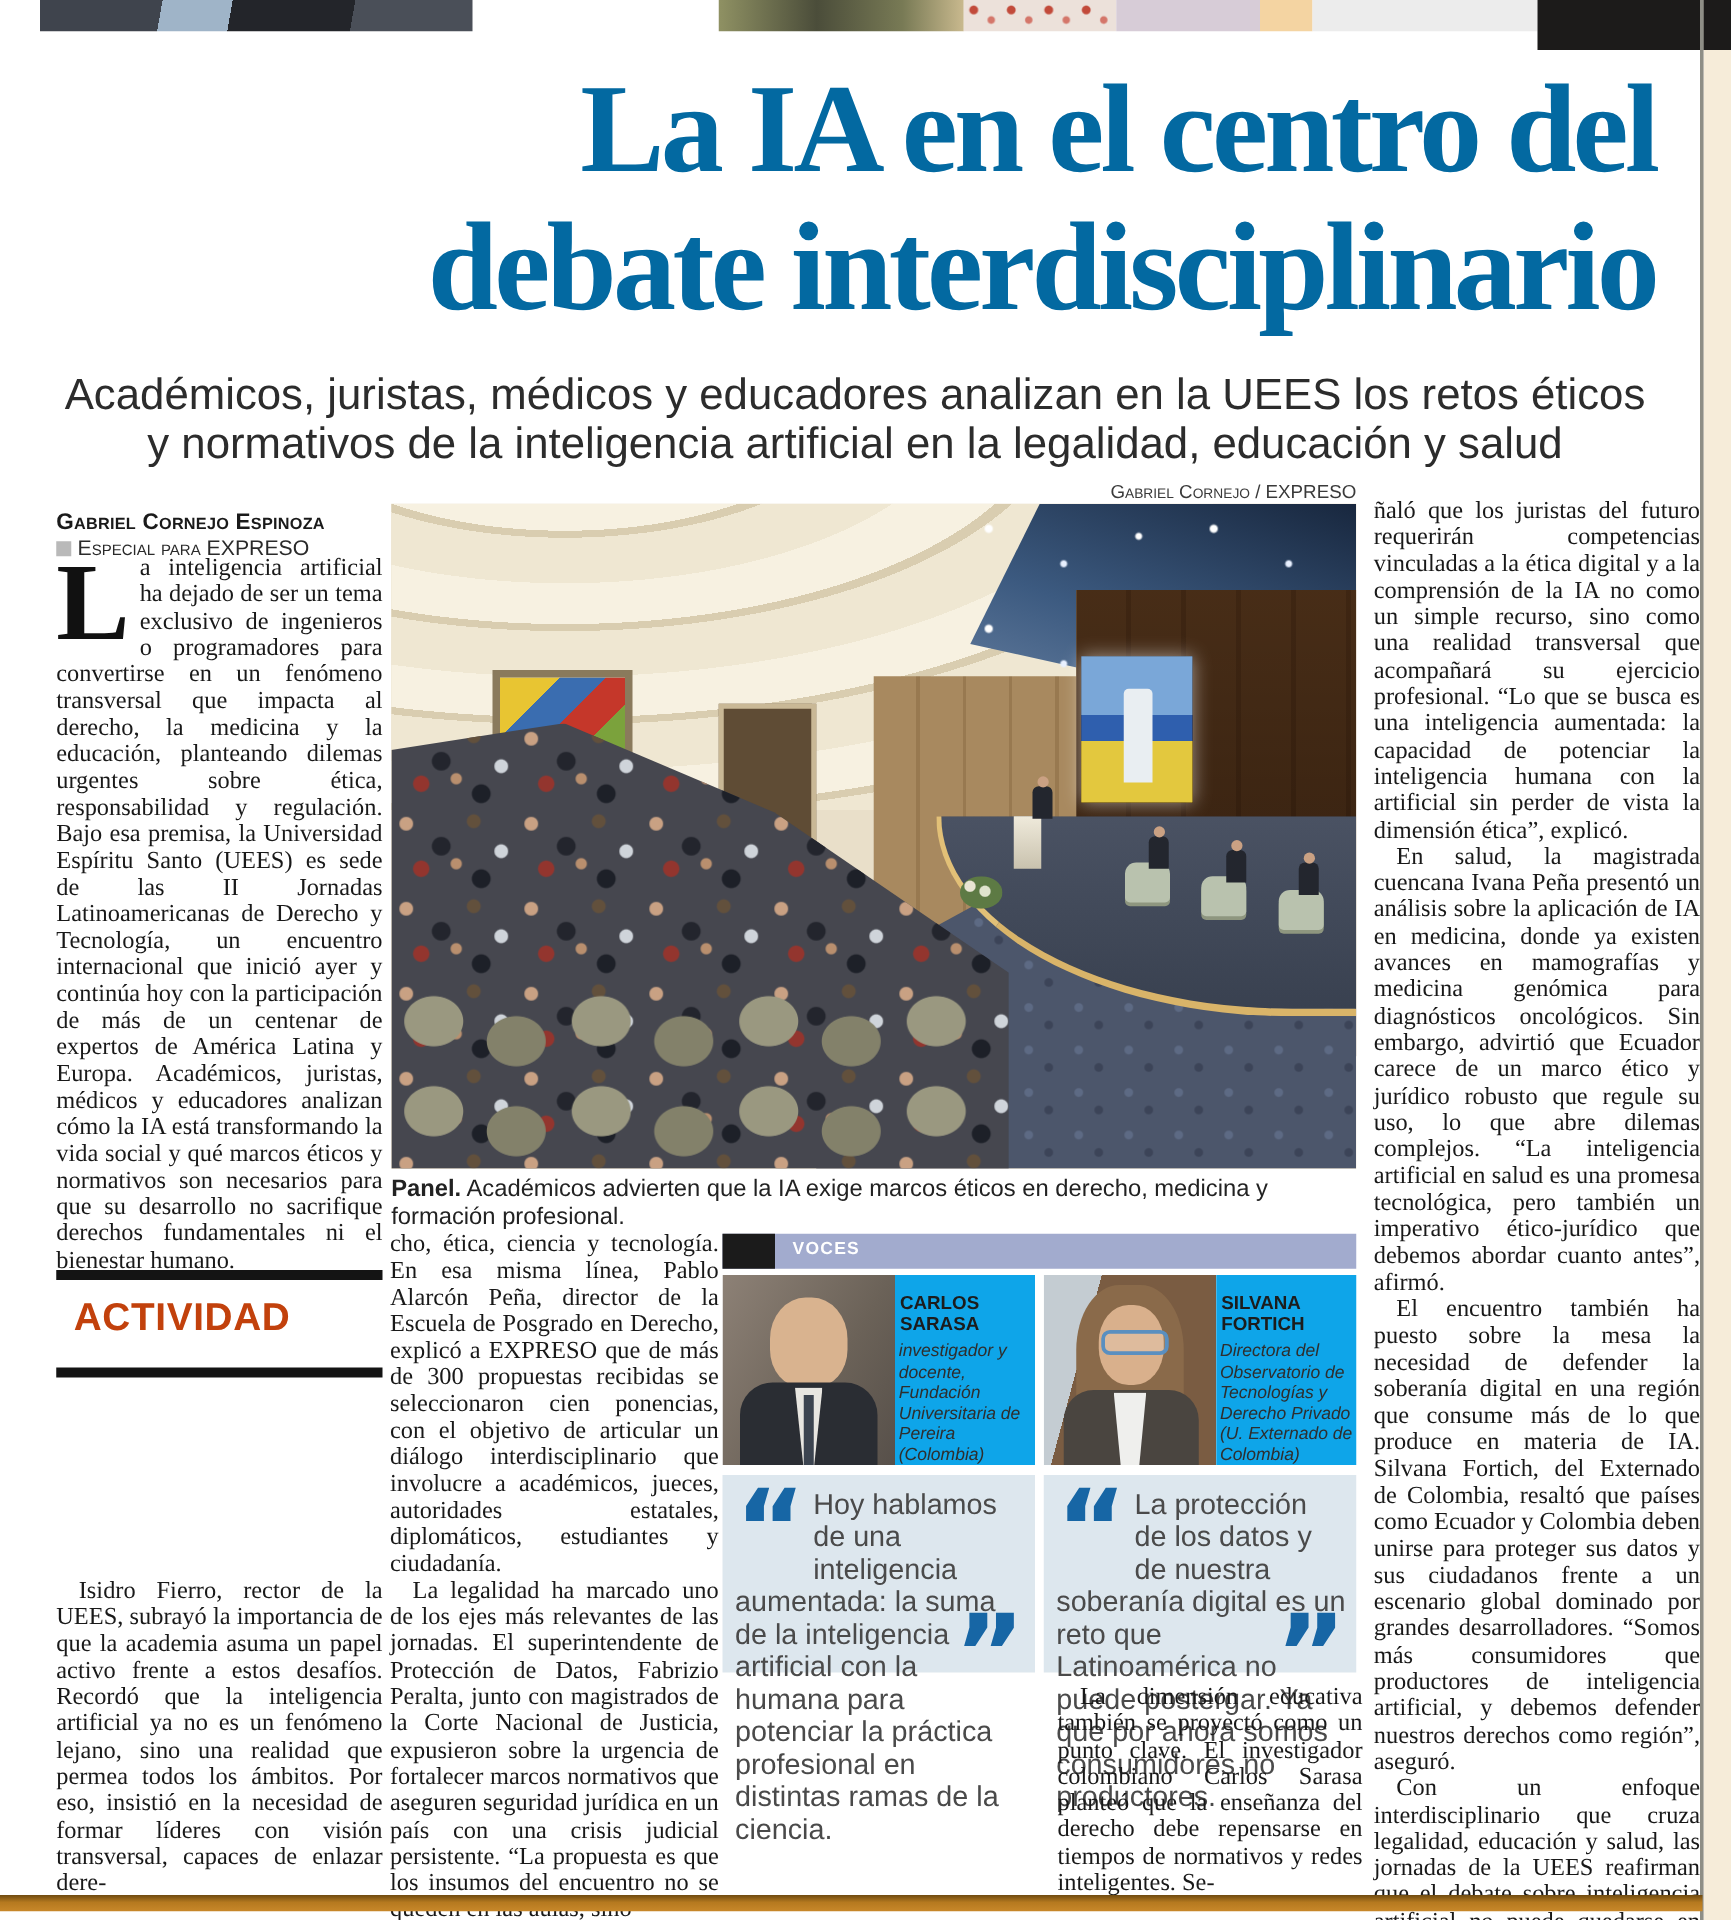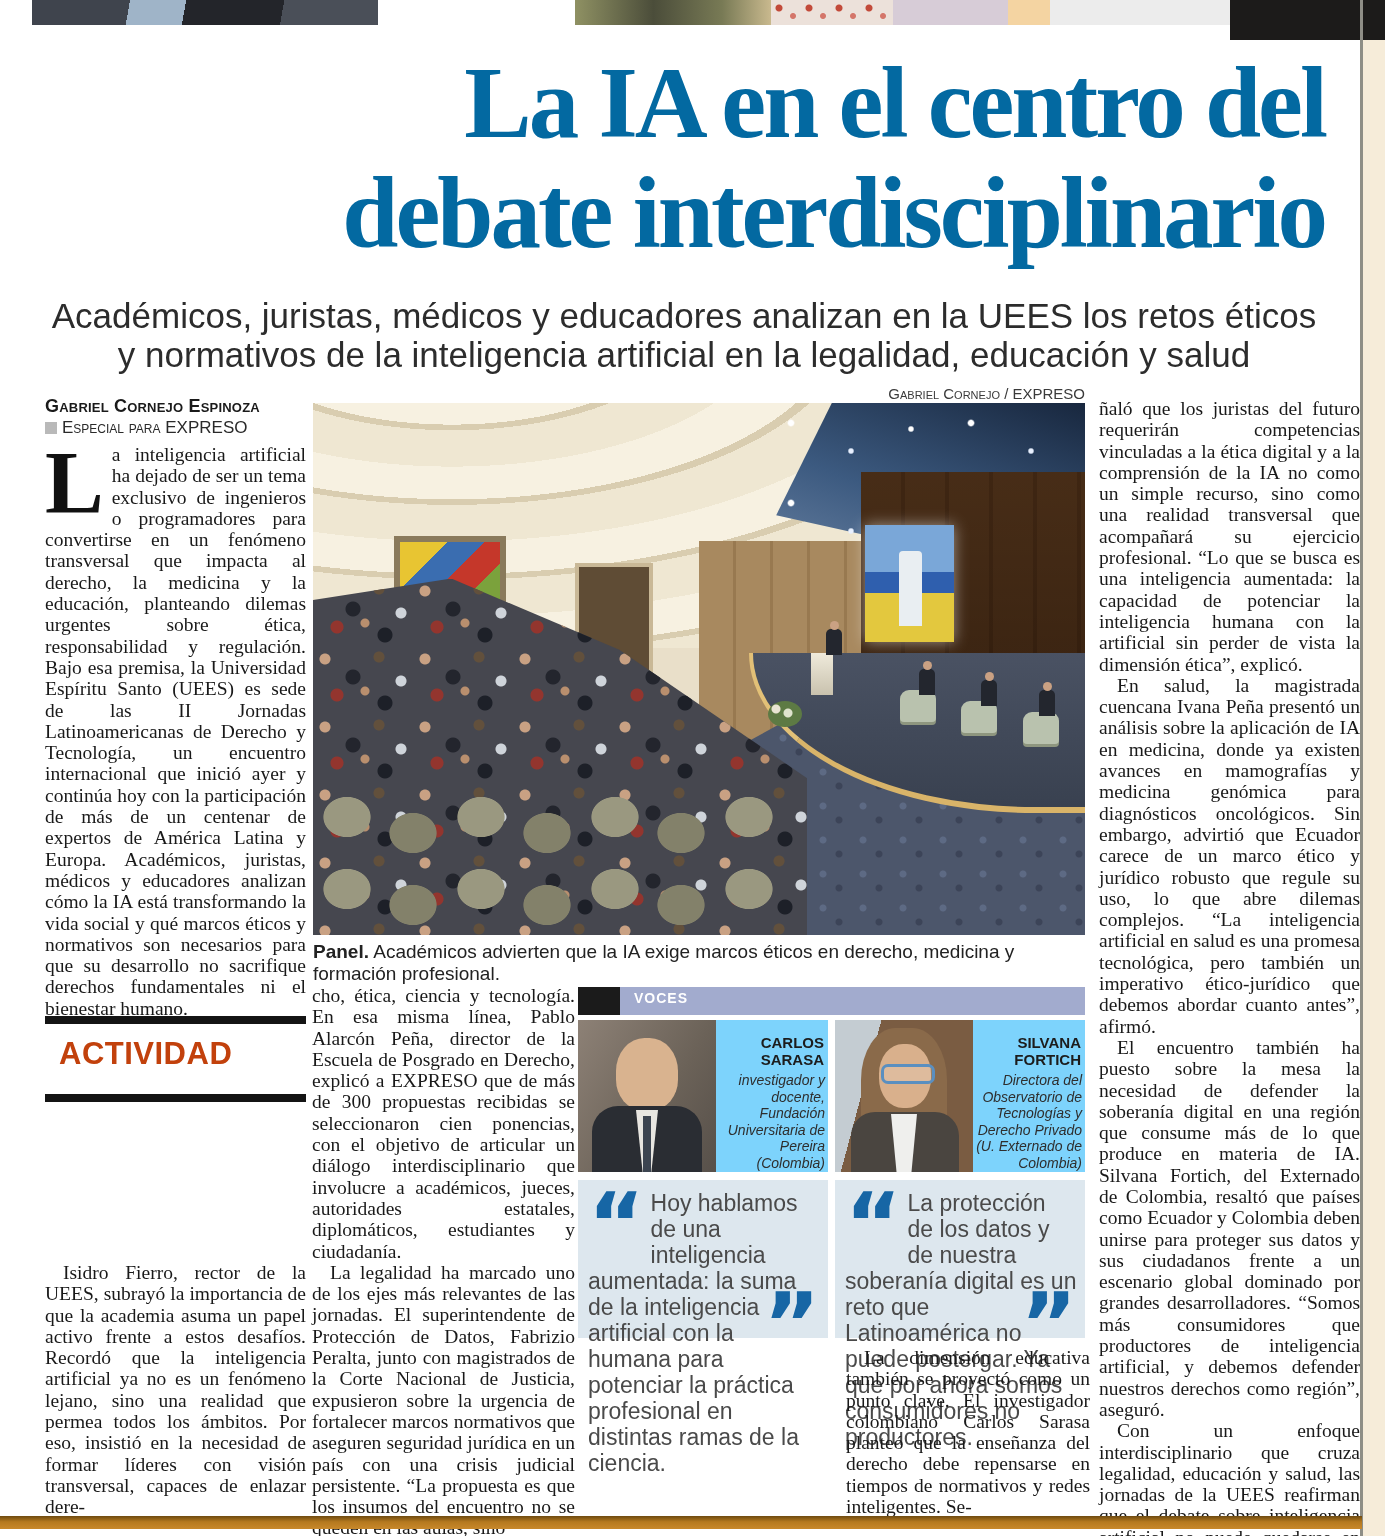--- a/index.html
+++ b/index.html
@@ -21,21 +21,21 @@
   .edge-strip{position:absolute;left:1363px;top:40px;width:22px;height:1496px;background:#f6ecd9;}
 
   
   .headline{position:absolute;left:0;top:48px;width:1325px;text-align:right;
             font-family:"Liberation Serif",serif;font-weight:700;color:#0369a1;
             font-size:101px;line-height:110px;letter-spacing:-3px;}
   .subheadline{position:absolute;left:50px;top:296px;width:1268px;text-align:center;
             font-family:"Liberation Sans",sans-serif;font-size:35px;line-height:39px;color:#2c2c2c;}
 
   
-  .byline{position:absolute;left:45px;top:396px;font-family:"Liberation Sans",sans-serif;}
+  .byline{position:absolute;left:45px;top:407px;font-family:"Liberation Sans",sans-serif;}
   .byline .author{font-weight:700;font-variant:small-caps;font-size:18px;color:#1a1a1a;letter-spacing:.2px;}
   .byline .role-row{display:flex;align-items:center;margin-top:1px;}
   .byline .sq{width:12px;height:12px;background:#b9b9b9;margin-right:5px;}
   .byline .role{font-variant:small-caps;font-size:17px;color:#2a2a2a;}
   .photo-credit{position:absolute;left:700px;top:385px;width:385px;text-align:right;
             font-family:"Liberation Sans",sans-serif;font-variant:small-caps;font-size:15px;color:#3a3a3a;}
 
   
   .photo{position:absolute;left:313px;top:403px;width:772px;height:532px;overflow:hidden;background:#e9dfc9;}
   .ph-ceiling{position:absolute;left:0;top:0;width:100%;height:46%;
@@ -113,22 +113,22 @@
   .actividad .title{color:#c2410c;font-weight:700;font-size:31px;letter-spacing:.5px;margin-bottom:8px;}
   .actividad .txt{font-size:19.5px;line-height:22px;color:#4d4d4d;}
 
   
   .voces-header{position:absolute;left:578px;top:987px;width:507px;height:28px;background:#a2abce;}
   .voces-header .blk{position:absolute;left:0;top:0;width:42px;height:28px;background:#1b1b1b;}
   .voces-header .ttl{position:absolute;left:56px;top:3px;color:#ffffff;font-family:"Liberation Sans",sans-serif;
       font-weight:700;font-size:14px;letter-spacing:1px;}
   .vcard{position:absolute;top:1020px;height:152px;}
   .vcard-photo{position:absolute;left:0;top:0;width:138px;height:152px;overflow:hidden;}
-  .vcard-info{position:absolute;left:138px;top:0;width:112px;height:152px;background:#7dd3fc;
-      font-family:"Liberation Sans",sans-serif;text-align:right;}
+  .vcard-info{position:absolute;left:138px;top:0;width:112px;height:152px;background:#0ea5e9;
+      font-family:"Liberation Sans",sans-serif;text-align:left;}
   .vcard-info .nm{font-weight:700;font-size:15px;color:#1c1c1c;margin:14px 4px 4px;line-height:17px;}
   .vcard-info .rl{font-style:italic;font-size:14px;line-height:16.5px;color:#2e2e2e;margin:0 3px;}
   .vc-left{left:578px;width:250px;}
   .vc-right{left:835px;width:250px;}
 
   
   .av-bg1{position:absolute;inset:0;background:linear-gradient(120deg,#8d8176,#6b6258 60%,#57504a);}
   .av-bg2{position:absolute;inset:0;background:linear-gradient(105deg,#c4ccd2 0 26%,#7a5c42 26% 100%);}
   .av-head{position:absolute;left:38px;top:18px;width:62px;height:72px;border-radius:46% 46% 42% 42%;background:#d9b38f;}
   .av-body{position:absolute;left:14px;top:86px;width:110px;height:70px;border-radius:26px 26px 0 0;background:#2a2d33;}

